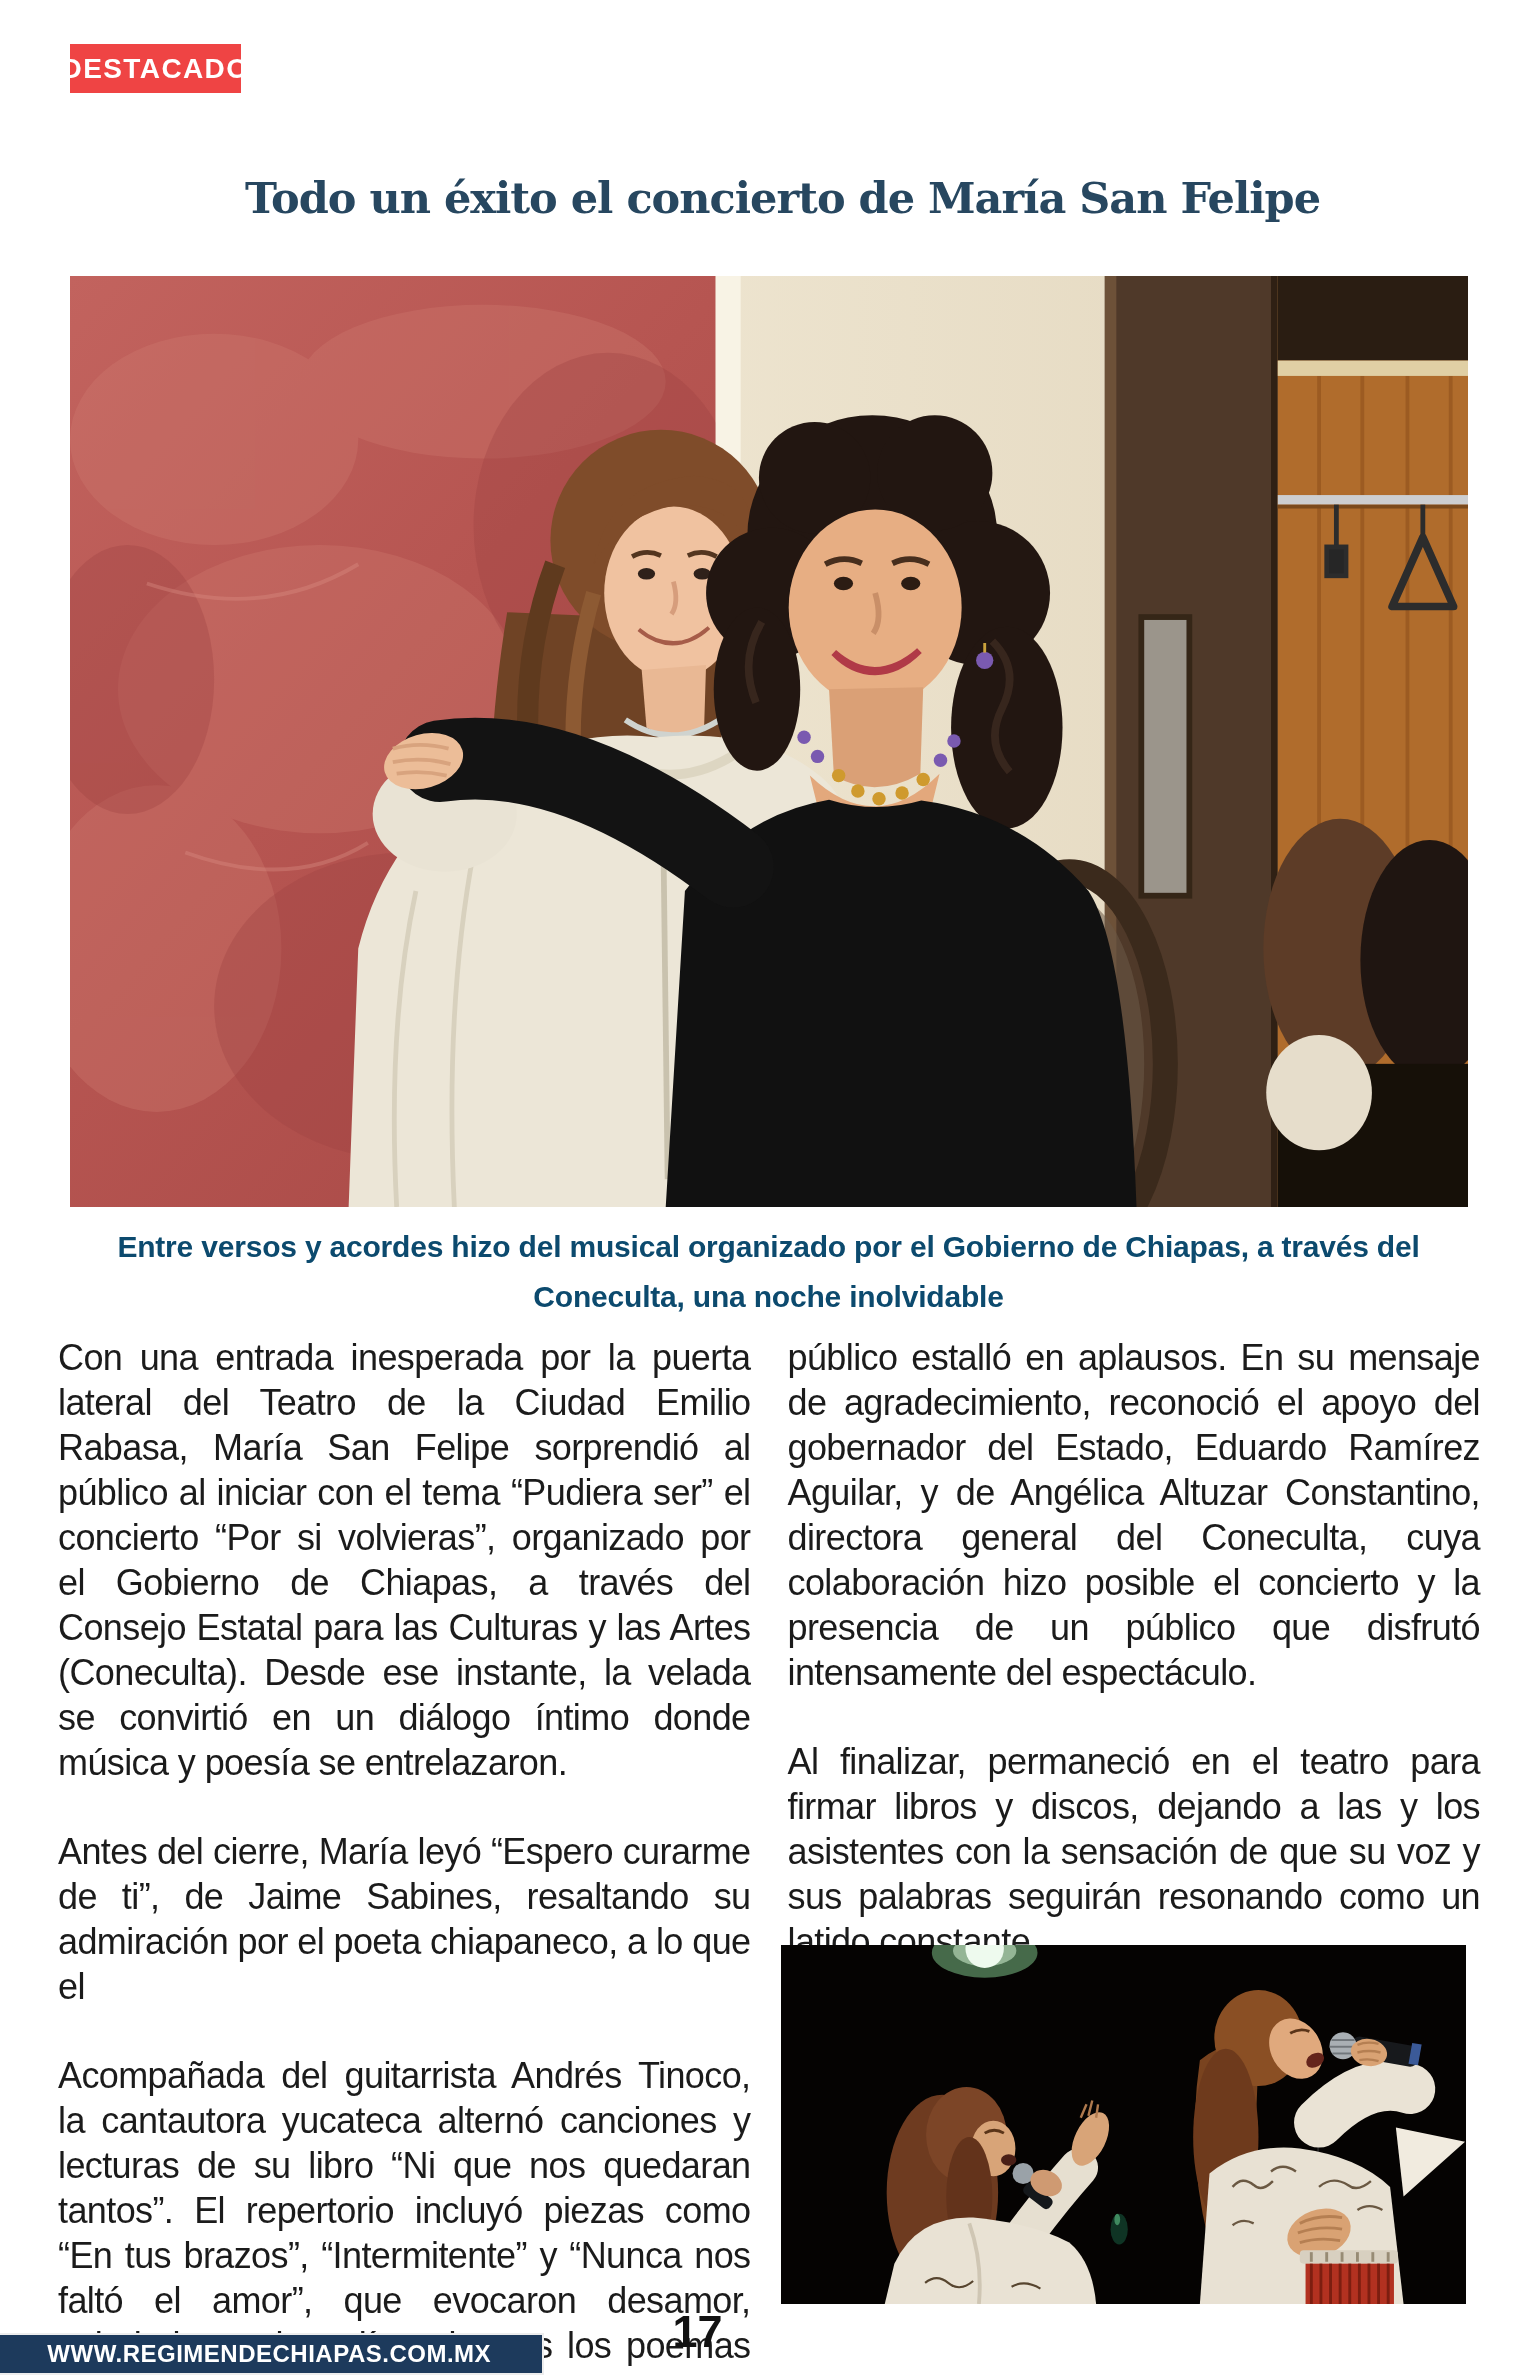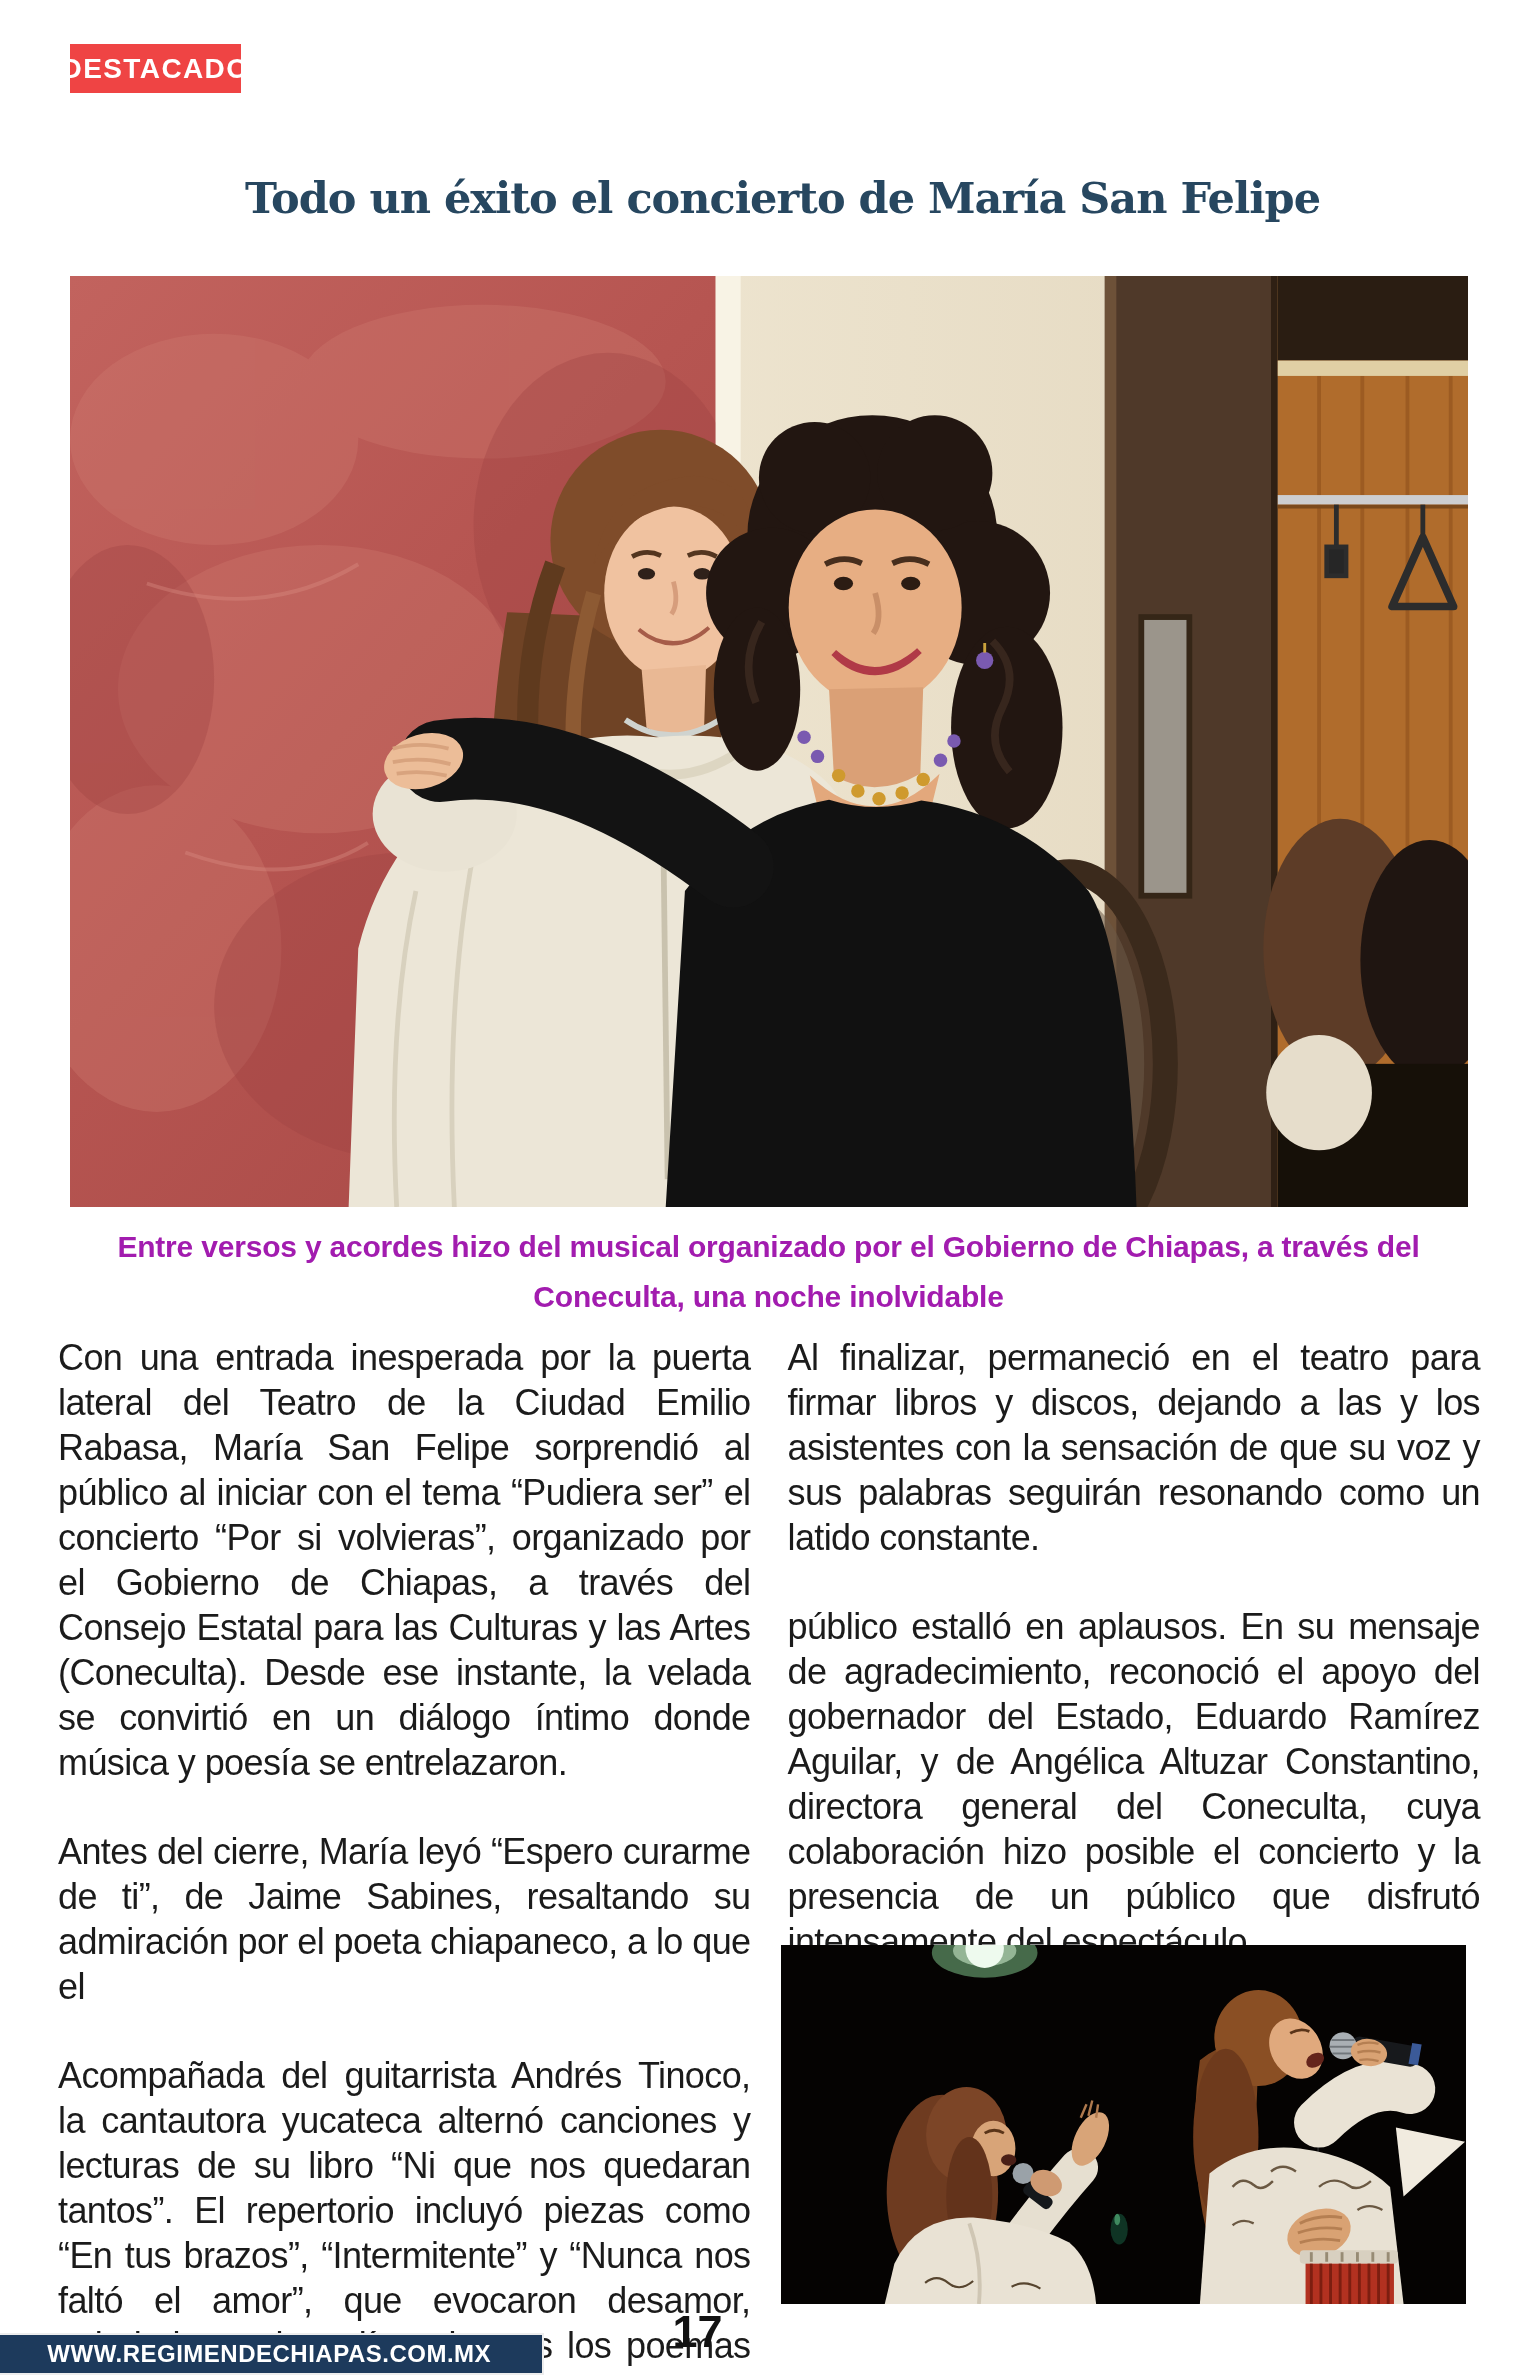--- a/index.html
+++ b/index.html
@@ -23,21 +23,21 @@
     font-family:"DejaVu Serif",serif;font-weight:bold;
     font-size:43px;color:#274760;letter-spacing:-1px;
   }
 
   .main-photo{position:absolute;left:70px;top:276px;width:1398px;height:931px;overflow:hidden;}
   .concert-photo{position:absolute;left:781px;top:1945px;width:685px;height:359px;overflow:hidden;}
   .main-photo svg,.concert-photo svg{display:block;width:100%;height:100%;}
 
   .caption{
     position:absolute;left:96px;top:1222px;width:1345px;
-    text-align:center;color:#a21caf;font-weight:bold;
+    text-align:center;color:#0c4a6e;font-weight:bold;
     font-size:30px;line-height:50px;letter-spacing:-0.2px;
   }
 
   .columns{
     position:absolute;left:58px;top:1335px;width:1422px;
     display:flex;gap:37px;
   }
   .col{
     width:693px;font-size:36px;line-height:45px;color:#1b1b1b;
     text-align:justify;letter-spacing:-0.6px;
@@ -216,22 +216,22 @@
 
   <div class="caption">Entre versos y acordes hizo del musical organizado por el Gobierno de Chiapas, a través del Coneculta, una noche inolvidable</div>
 
   <div class="columns">
     <div class="col">
       <p>Con una entrada inesperada por la puerta lateral del Teatro de la Ciudad Emilio Rabasa, María San Felipe sorprendió al público al iniciar con el tema “Pudiera ser” el concierto “Por si volvieras”, organizado por el Gobierno de Chiapas, a través del Consejo Estatal para las Culturas y las Artes (Coneculta). Desde ese instante, la velada se convirtió en un diálogo íntimo donde música y poesía se entrelazaron.</p>
       <p>Antes del cierre, María leyó “Espero curarme de ti”, de Jaime Sabines, resaltando su admiración por el poeta chiapaneco, a lo que el</p>
       <p>Acompañada del guitarrista Andrés Tinoco, la cantautora yucateca alternó canciones y lecturas de su libro “Ni que nos quedaran tantos”. El repertorio incluyó piezas como “En tus brazos”, “Intermitente” y “Nunca nos faltó el amor”, que evocaron desamor, soledad y melancolía, mientras los poemas fueron escuchados con atención y silencio.</p>
     </div>
     <div class="col">
+      <p>público estalló en aplausos. En su mensaje de agradecimiento, reconoció el apoyo del gobernador del Estado, Eduardo Ramírez Aguilar, y de Angélica Altuzar Constantino, directora general del Coneculta, cuya colaboración hizo posible el concierto y la presencia de un público que disfrutó intensamente del espectáculo.</p>
       <p>Al finalizar, permaneció en el teatro para firmar libros y discos, dejando a las y los asistentes con la sensación de que su voz y sus palabras seguirán resonando como un latido constante.</p>
-      <p>público estalló en aplausos. En su mensaje de agradecimiento, reconoció el apoyo del gobernador del Estado, Eduardo Ramírez Aguilar, y de Angélica Altuzar Constantino, directora general del Coneculta, cuya colaboración hizo posible el concierto y la presencia de un público que disfrutó intensamente del espectáculo.</p>
     </div>
   </div>
 
   <div class="concert-photo">
     <svg viewBox="0 0 713 374" preserveAspectRatio="none">
       <rect width="713" height="374" fill="#050302"></rect>
       <g>
         <ellipse cx="212" cy="8" rx="55" ry="26" fill="#7cbf86" opacity="0.55"></ellipse>
         <ellipse cx="212" cy="6" rx="33" ry="16" fill="#c8e8c8" opacity="0.6"></ellipse>
         <circle cx="212" cy="4" r="20" fill="#eefaee"></circle>

